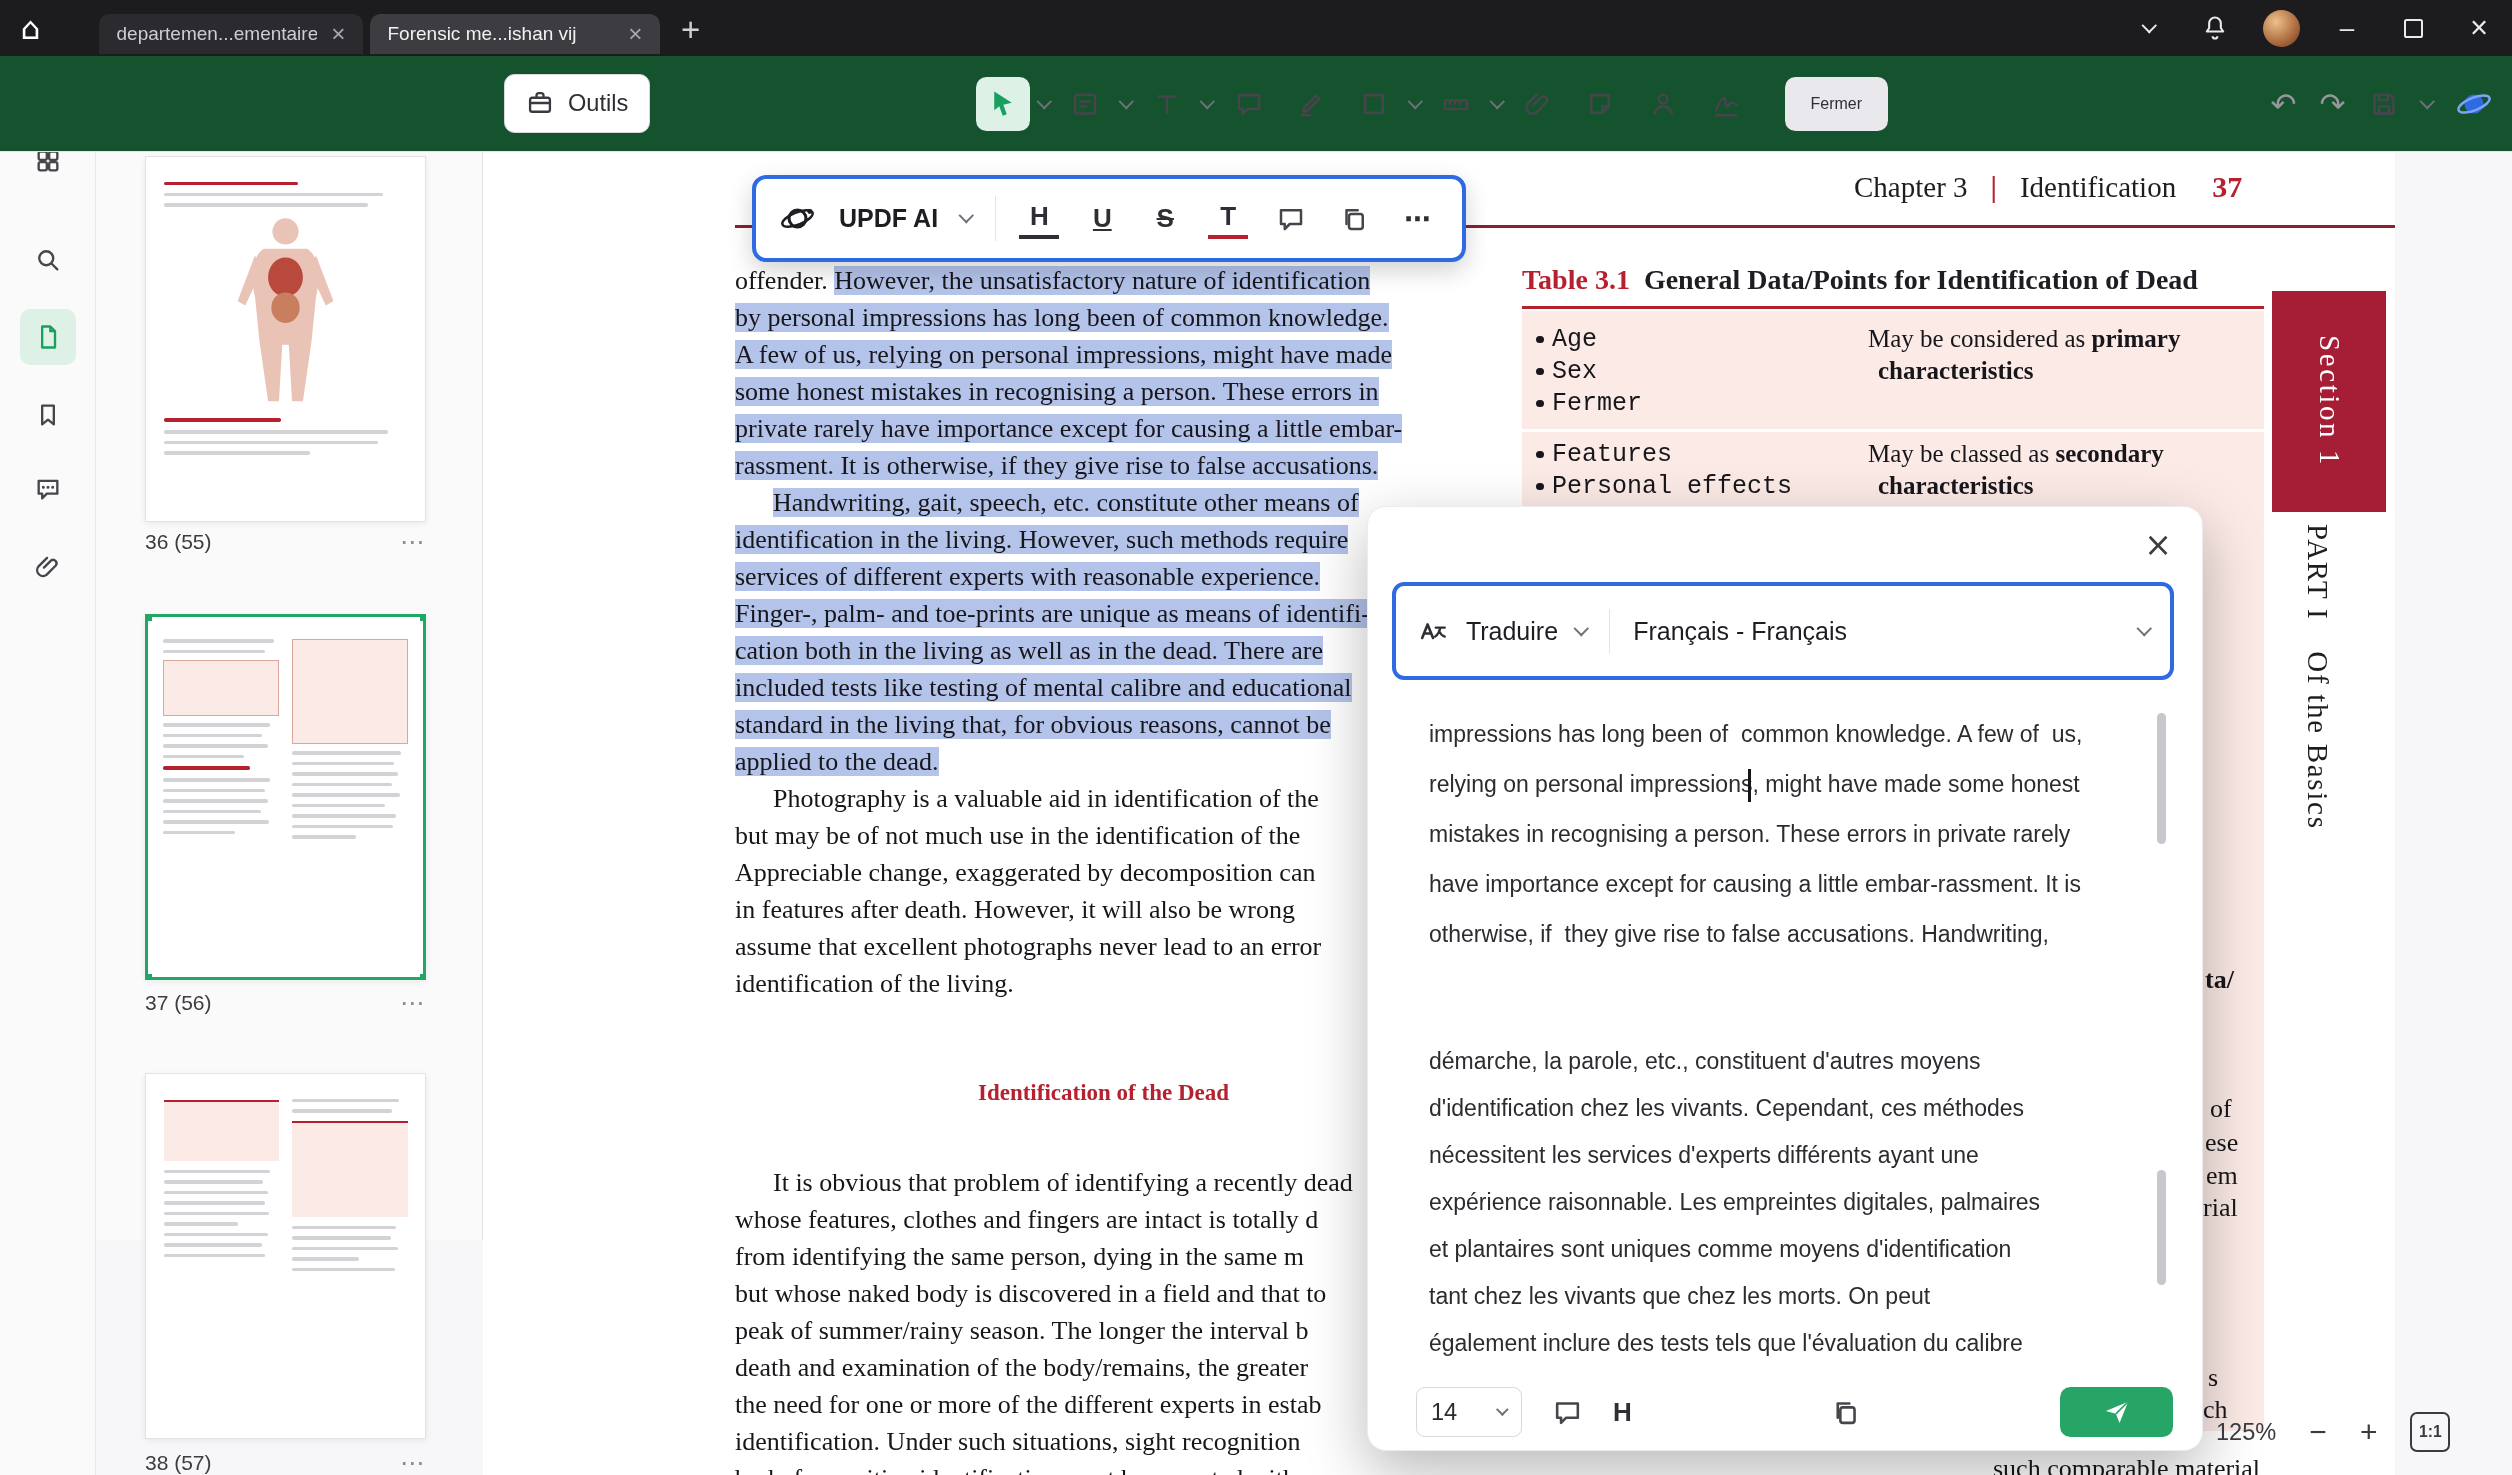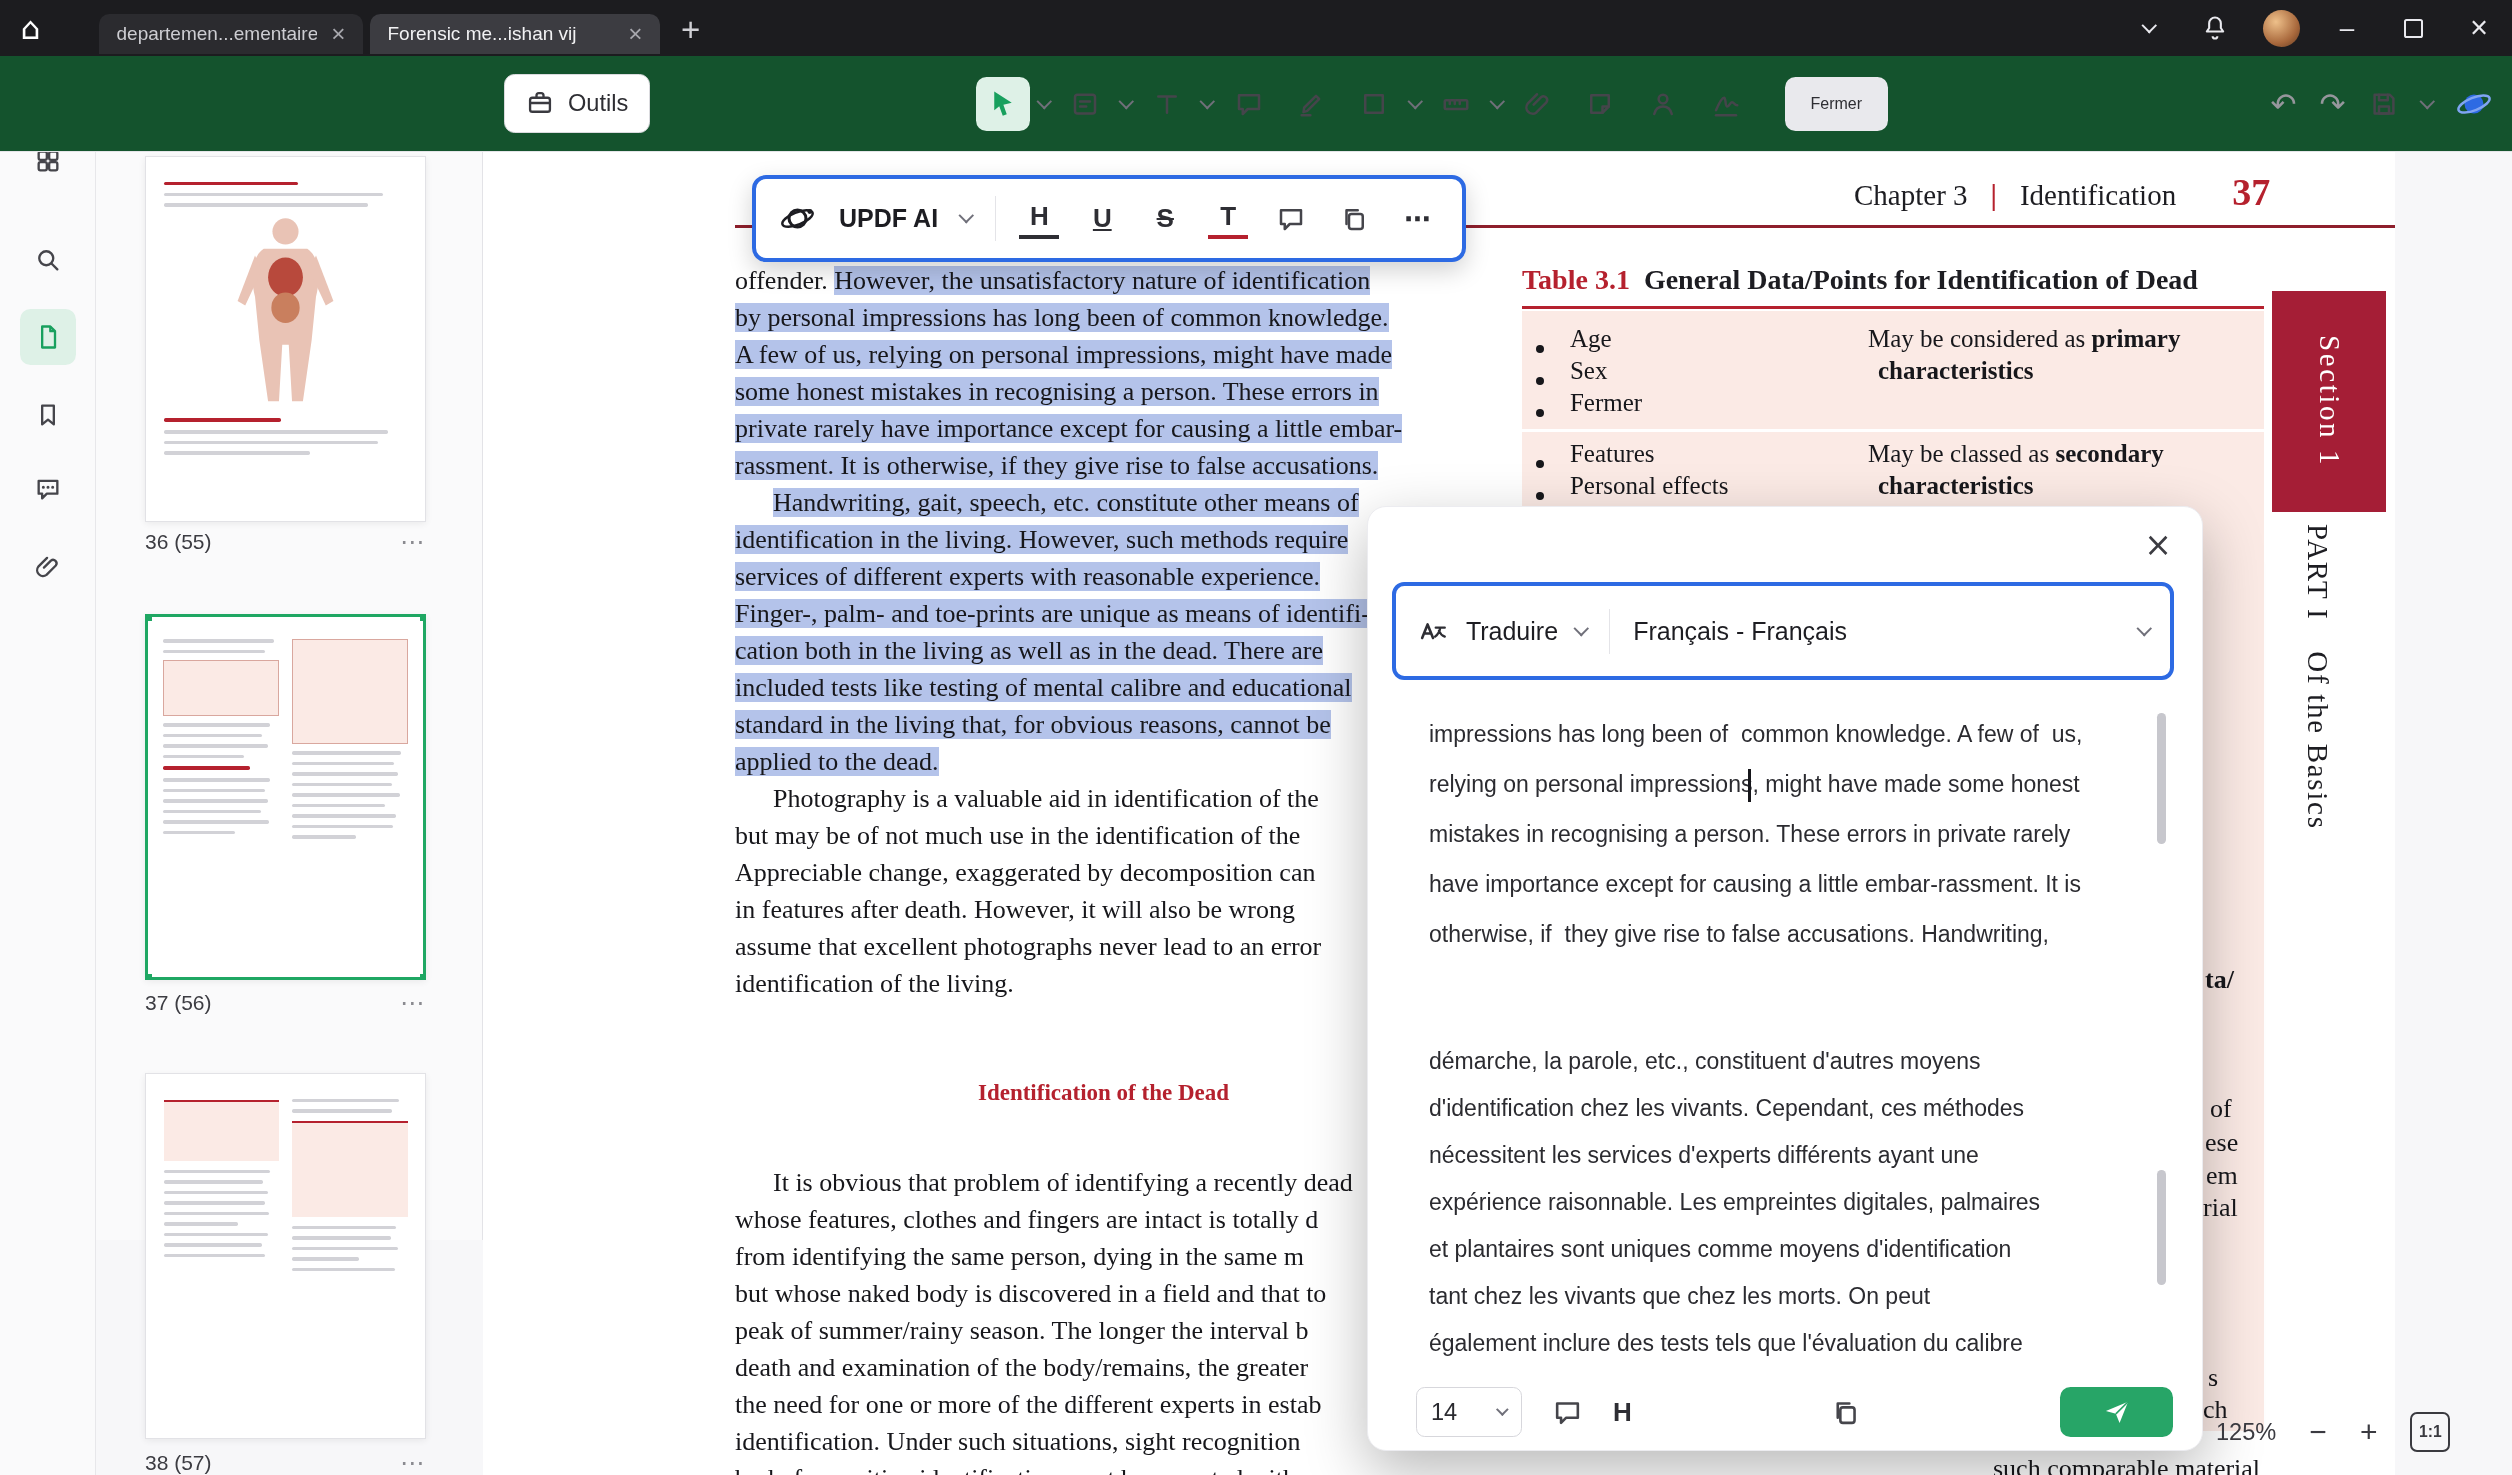--- a/index.html
+++ b/index.html
@@ -49,21 +49,21 @@
   .mini2col{display:flex;gap:12.2px}
   .minitbl{border:0.9px solid #d9a79e;background:#fbeae5;height:56px;margin:7px 0}
   .pinkblk{background:#fbeae5;border-top:2.6px solid #b5212e;height:61px;margin:8.7px 0}
   
   .page{position:absolute;left:483px;top:152px;width:1912px;height:1324px;background:#fff;z-index:10;overflow:hidden}
   .serif{font-family:"Liberation Serif",serif}
   .line{white-space:pre;font-family:"Liberation Serif",serif;font-size:26px;line-height:37px;color:#17171b}
   .line .hl{background:#b4c3ea}
   .ind{text-indent:38px}
   .frag{position:absolute;font-family:"Liberation Serif",serif;font-size:26px;color:#17171b;white-space:pre}
-  .trow{position:absolute;display:flex;align-items:flex-end;gap:26px;font-family:Liberation Serif, serif;font-size:25px;color:#17171b}
+  .trow{position:absolute;display:flex;align-items:center;gap:8px;font-family:Liberation Mono, monospace;font-size:25px;color:#17171b}
   .bdot{width:7.9px;height:7.9px;border-radius:50%;background:#17171b;flex:0 0 auto}
   .desc{position:absolute;font-family:"Liberation Serif",serif;font-size:25px;color:#17171b;white-space:pre}
   
   .seltb{position:absolute;left:752px;top:175px;width:714px;height:87px;background:#fff;border:4.4px solid #2d6ae3;border-radius:14px;box-shadow:0 8.7px 24.4px rgba(0,0,0,.18);display:flex;align-items:center;padding:0 23px;gap:23px;z-index:60}
   .ailabel{font-size:25px;font-weight:bold;color:#1d1d22;white-space:nowrap}
   .vdiv{width:1.7px;height:45px;background:#e4e4e8}
   .fico{width:40px;height:40px;display:flex;align-items:center;justify-content:center;font-size:26px;color:#2e2e34;font-weight:bold}
   
   .popup{position:absolute;left:1367px;top:506px;width:836px;height:945px;background:#fff;border:0.9px solid #ececf0;border-radius:19px;box-shadow:0 21px 61px rgba(0,0,0,.28);z-index:65}
   .pclose{position:absolute;right:30px;top:21px;font-size:33px;color:#3c3c42;line-height:1}
@@ -369,21 +369,21 @@
       <span class="tmenu g">⋯</span>
     </div>
   </div>
 
   <div class="page">
 
     <div class="abs serif" style="left:1371px;top:17.5px;display:flex;align-items:baseline;font-size:29px;color:#1d1d22">
       <span>Chapter 3</span>
       <span style="color:#b5212e;font-weight:bold;margin:0 23px">|</span>
       <span>Identification</span>
-      <span style="color:#b5212e;font-weight:bold;font-size:38px;margin-left:56px">37</span>
+      <span style="color:#b5212e;font-weight:bold;font-size:30px;margin-left:36px">37</span>
     </div>
     <div class="abs" style="left:252px;top:73px;width:2127px;height:2.6px;background:#8e1f2c"></div>
 
     <div class="abs" style="left:252px;top:110px;width:737px">
       <div class="line"><span>offender. </span><span class="hl">However, the unsatisfactory nature of identification</span></div>
       <div class="line"><span class="hl">by personal impressions has long been of common knowledge.</span></div>
       <div class="line"><span class="hl">A few of us, relying on personal impressions, might have made</span></div>
       <div class="line"><span class="hl">some honest mistakes in recognising a person. These errors in</span></div>
       <div class="line"><span class="hl">private rarely have importance except for causing a little embar-</span></div>
       <div class="line"><span class="hl">rassment. It is otherwise, if they give rise to false accusations.</span></div>

